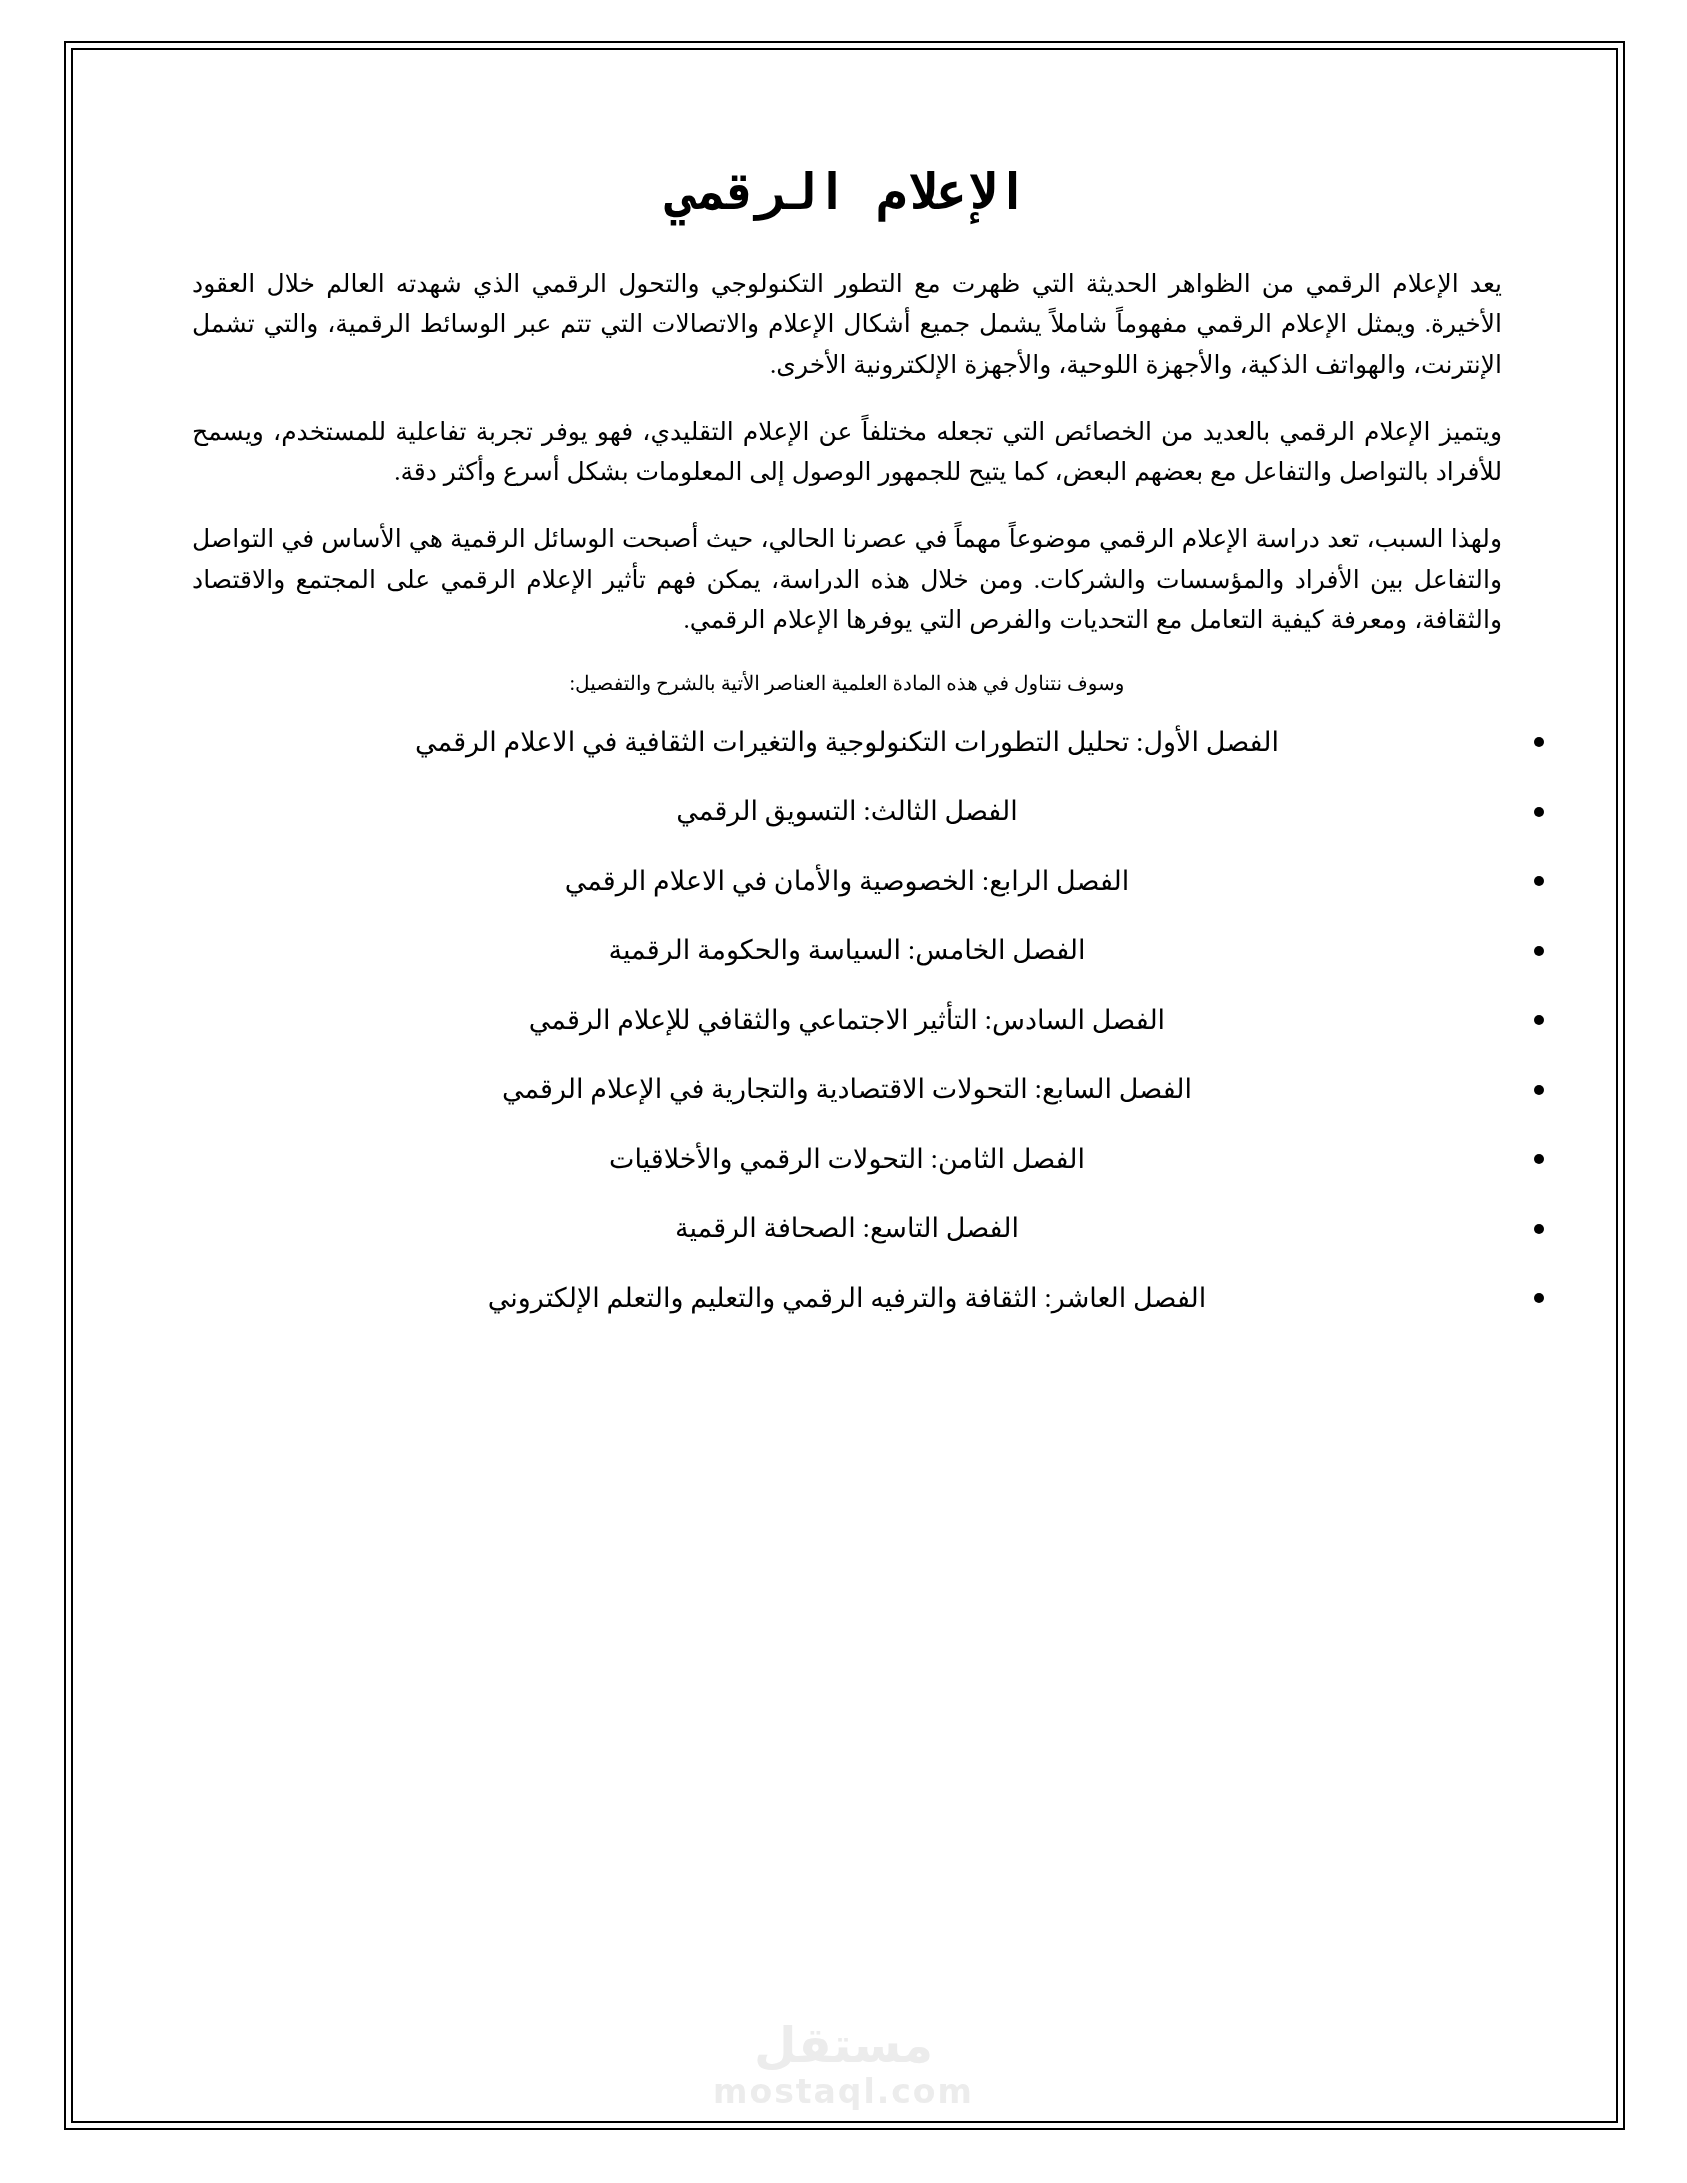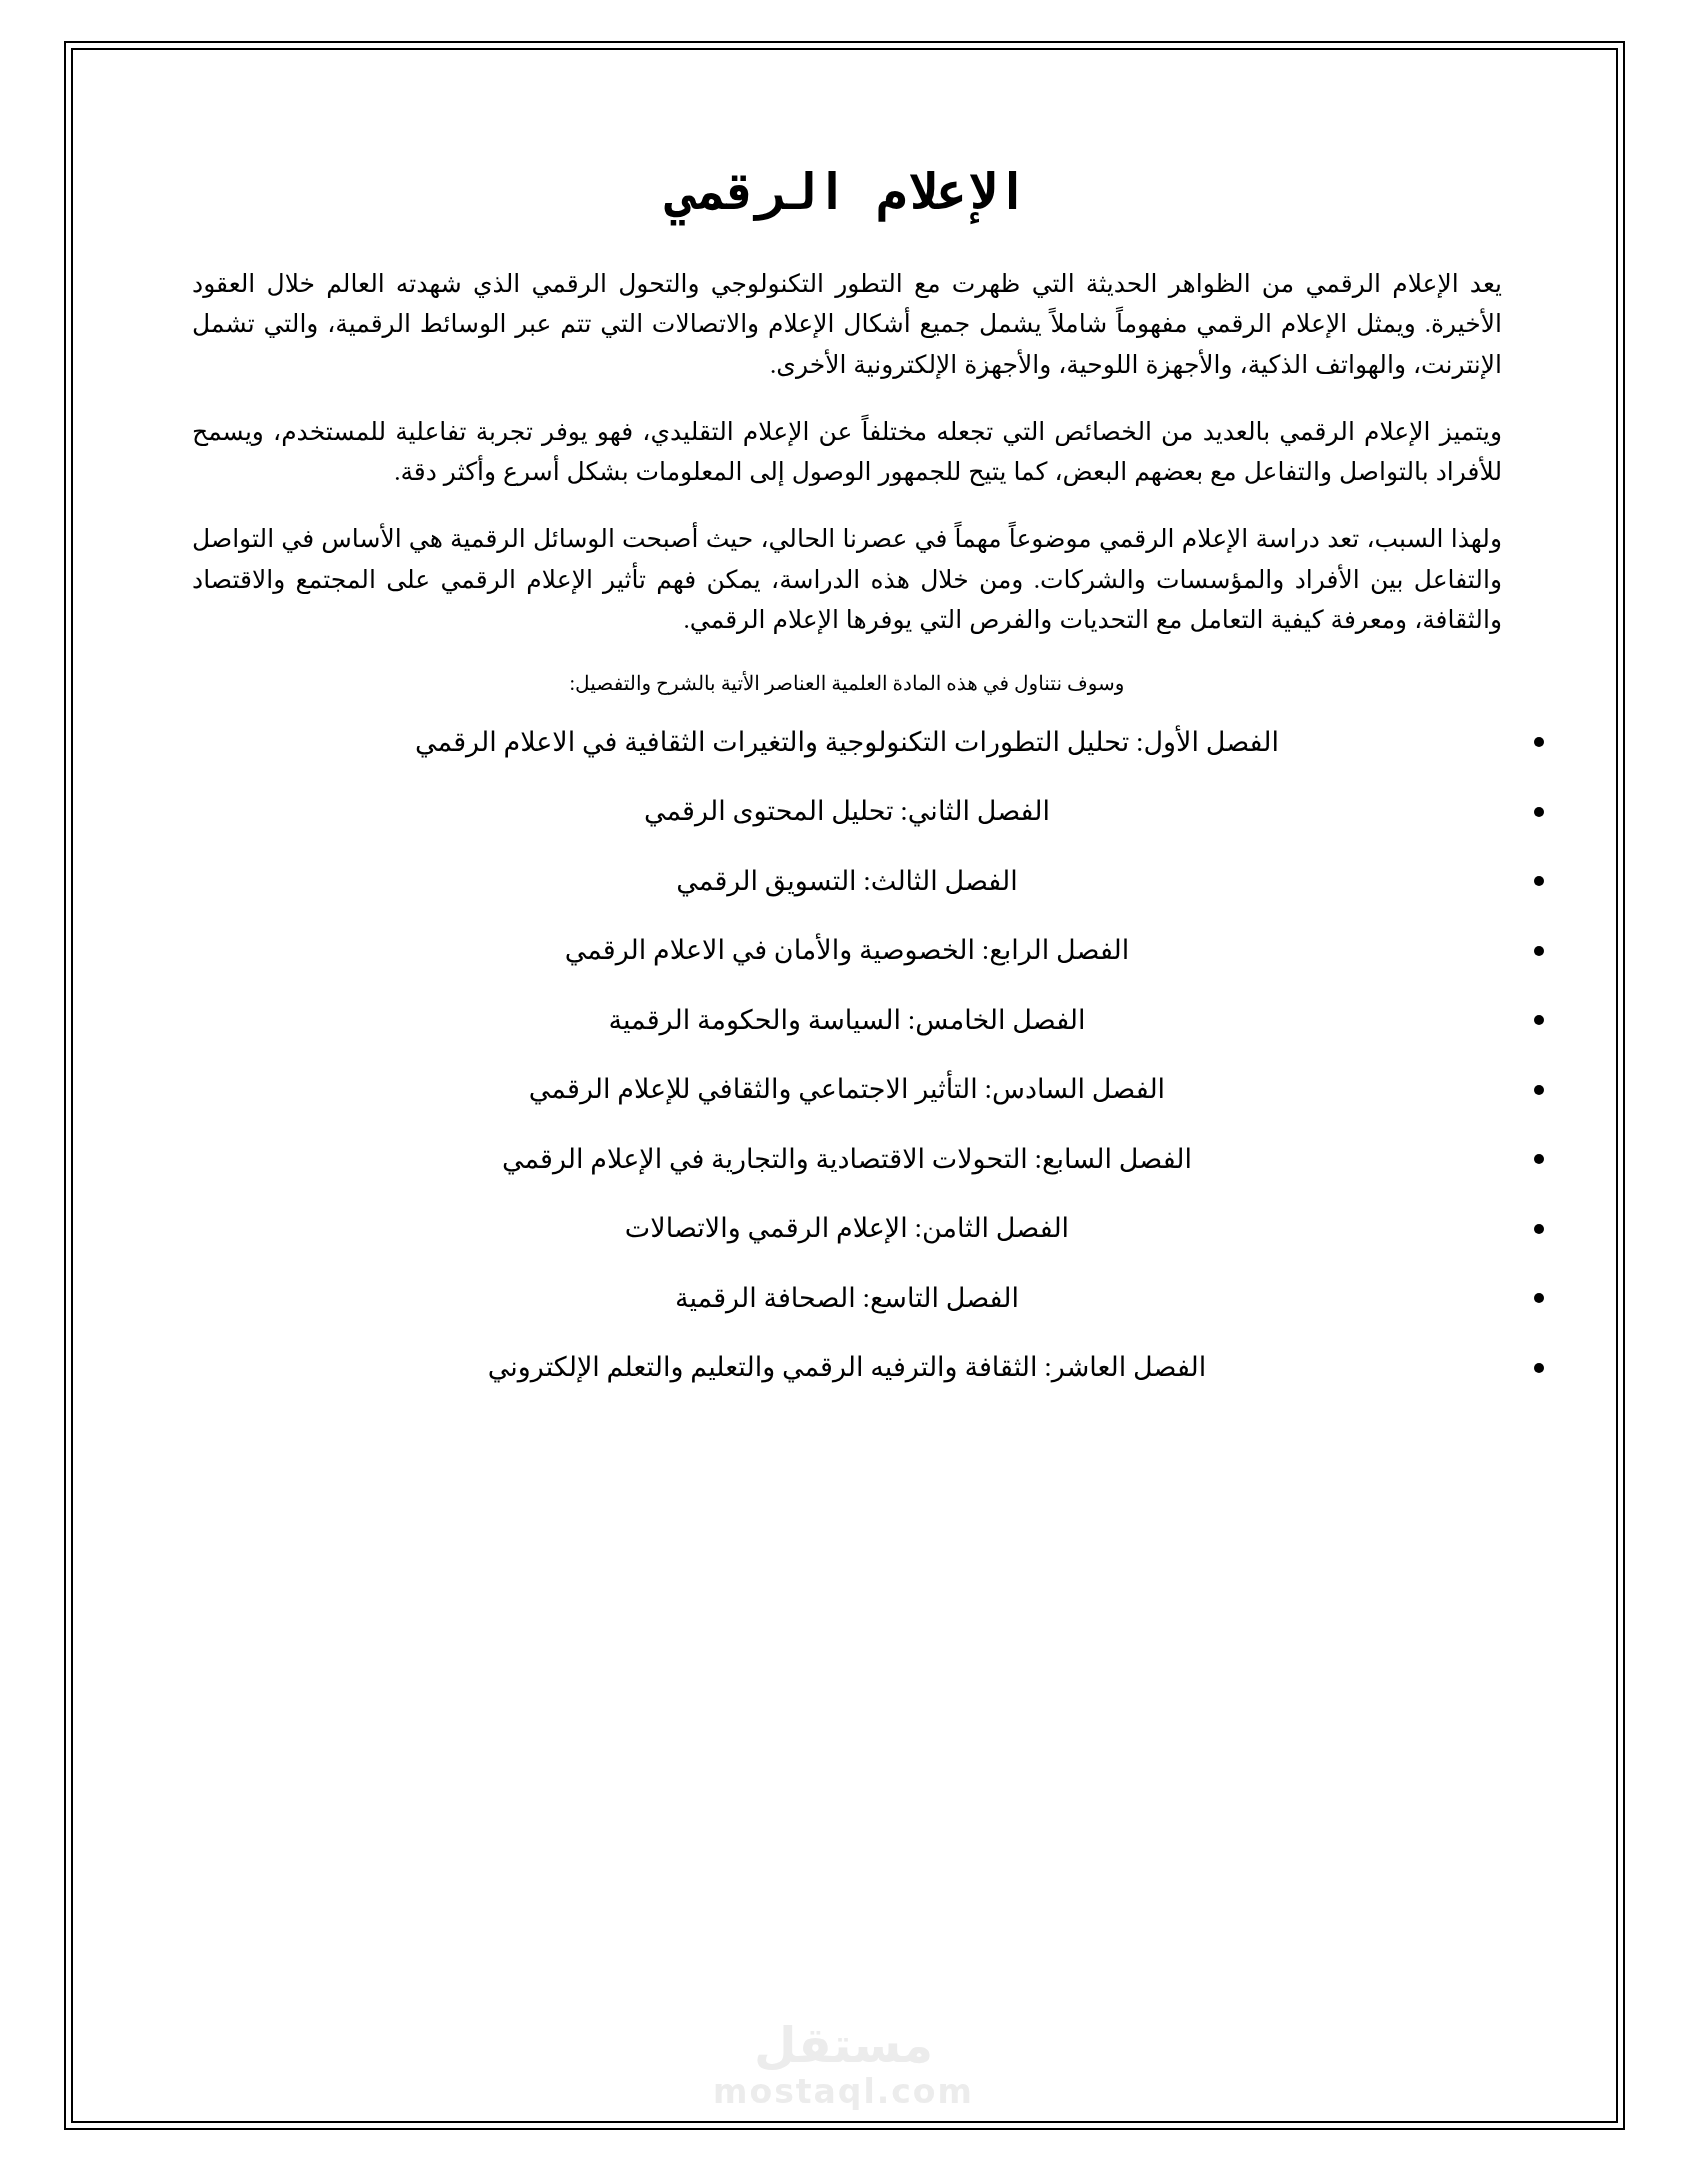--- a/index.html
+++ b/index.html
@@ -151,45 +151,41 @@
 
   <p class="lead-in">وسوف نتناول في هذه المادة العلمية العناصر الأتية بالشرح والتفصيل:</p>
 
   <ul class="chapter-list">
     <li>
       <span class="bullet-dot"></span>
       <span class="li-text">الفصل الأول: تحليل التطورات التكنولوجية والتغيرات الثقافية في الاعلام الرقمي</span>
     </li>
     <li>
       <span class="bullet-dot"></span>
-      <span class="li-text">الفصل الثاني: تحليل المحتوى الرقمي</span>
-    </li>
-    <li>
-      <span class="bullet-dot"></span>
       <span class="li-text">الفصل الثالث: التسويق الرقمي</span>
     </li>
     <li>
       <span class="bullet-dot"></span>
       <span class="li-text">الفصل الرابع: الخصوصية والأمان في الاعلام الرقمي</span>
     </li>
     <li>
       <span class="bullet-dot"></span>
       <span class="li-text">الفصل الخامس: السياسة والحكومة الرقمية</span>
     </li>
     <li>
       <span class="bullet-dot"></span>
       <span class="li-text">الفصل السادس: التأثير الاجتماعي والثقافي للإعلام الرقمي</span>
     </li>
     <li>
       <span class="bullet-dot"></span>
       <span class="li-text">الفصل السابع: التحولات الاقتصادية والتجارية في الإعلام الرقمي</span>
     </li>
     <li>
       <span class="bullet-dot"></span>
-      <span class="li-text">الفصل الثامن: الإعلام الرقمي والاتصالات</span>
+      <span class="li-text">الفصل الثامن: التحولات الرقمي والأخلاقيات</span>
     </li>
     <li>
       <span class="bullet-dot"></span>
       <span class="li-text">الفصل التاسع: الصحافة الرقمية</span>
     </li>
     <li>
       <span class="bullet-dot"></span>
       <span class="li-text">الفصل العاشر: الثقافة والترفيه الرقمي والتعليم والتعلم الإلكتروني</span>
     </li>
   </ul>

